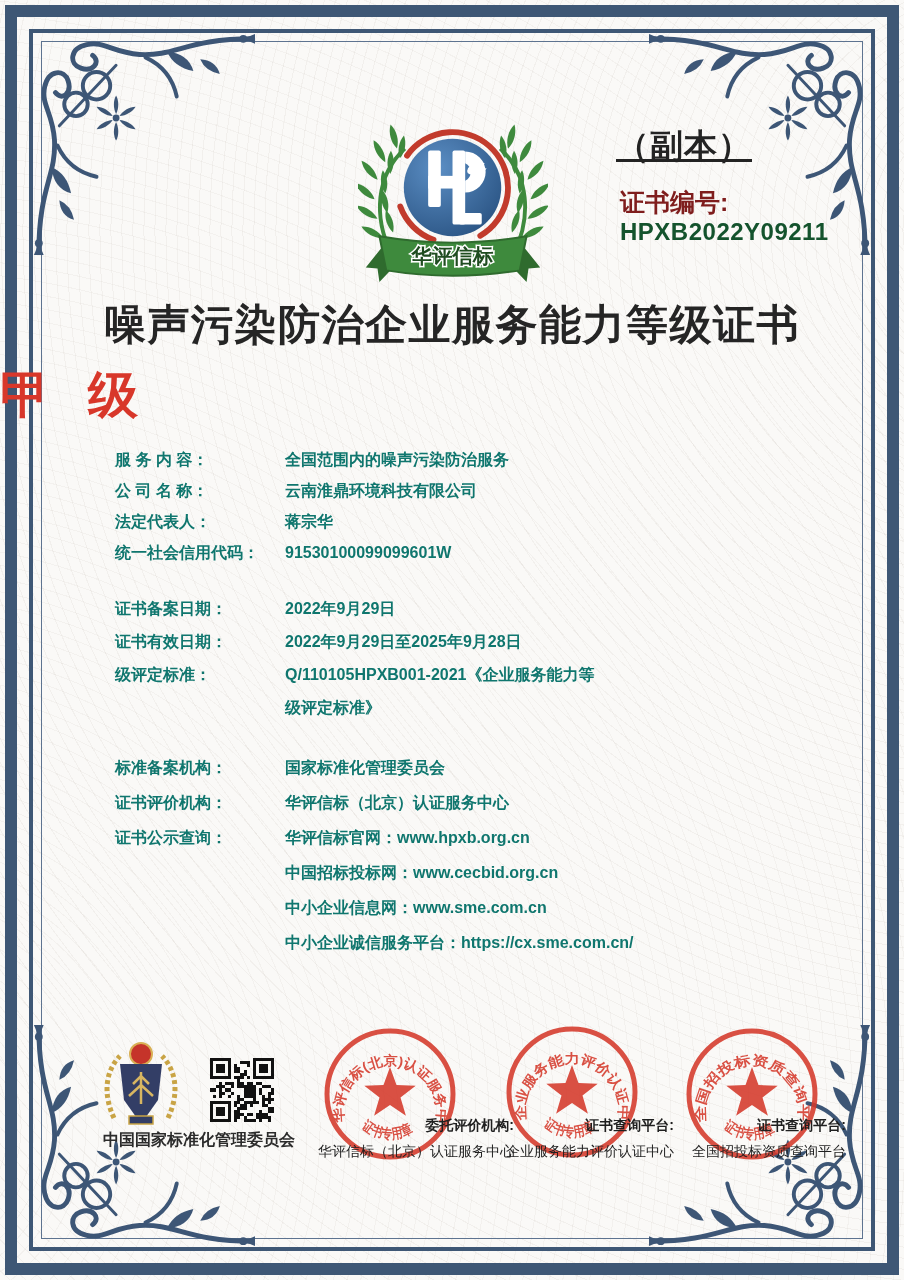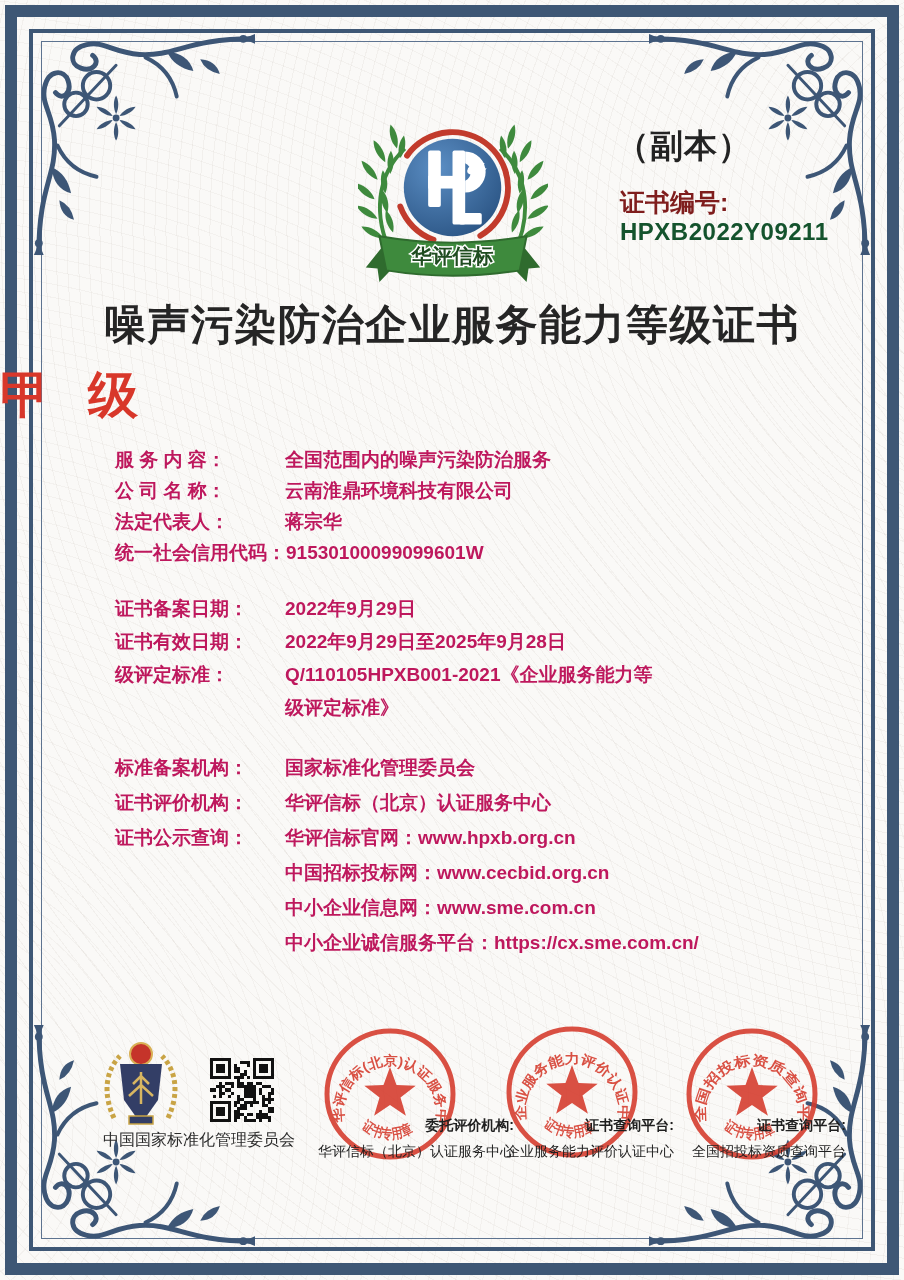--- a/index.html
+++ b/index.html
@@ -23,42 +23,42 @@
   .corner{position:absolute;width:225px;height:225px;z-index:2;pointer-events:none;}
   .corner.tl{top:30px;left:30px;}
   .corner.tr{top:30px;right:30px;transform:scaleX(-1);}
   .corner.bl{bottom:30px;left:30px;transform:scaleY(-1);}
   .corner.br{bottom:30px;right:30px;transform:scale(-1,-1);}
 
   .content{position:absolute;inset:0;z-index:3;}
 
   
   .logo{position:absolute;left:358px;top:90px;}
-  .copy-label{position:absolute;left:616px;top:124px;font-size:33px;font-weight:700;color:#232323;letter-spacing:1px;}
+  .copy-label{position:absolute;left:616px;top:124px;font-size:33px;font-weight:700;color:#232323;letter-spacing:1px;text-decoration:underline;}
   .certno-label{position:absolute;left:620px;top:186px;font-size:25px;font-weight:700;color:#7f1d1d;}
   .certno-value{position:absolute;left:620px;top:218px;font-size:24px;font-weight:700;color:#14532d;letter-spacing:.5px;}
 
   .title{position:absolute;left:0;top:297px;width:904px;text-align:center;
     font-size:42px;font-weight:900;color:#252525;letter-spacing:1.5px;}
   .grade{position:absolute;left:0;top:362px;width:904px;text-align:left;
     font-size:50px;font-weight:900;color:#d8372a;letter-spacing:12px;}
 
   
-  .block{position:absolute;left:115px;color:#be185d;font-weight:700;font-size:19px;}
+  .block{position:absolute;left:115px;color:#0f766e;font-weight:700;font-size:16px;}
   .block .row{display:flex;}
   .block .lbl{white-space:pre;min-width:170px;}
   .blk-company{top:444px;line-height:31px;}
   .blk-cert{top:592px;line-height:33px;}
   .blk-org{top:750px;line-height:35px;}
 
   
   .sac-emblem{position:absolute;left:100px;top:1038px;}
   .qr{position:absolute;left:198px;top:1046px;}
   .sac-caption{position:absolute;left:85px;top:1130px;width:228px;text-align:center;
-    font-size:16px;font-weight:400;color:#2b2b2b;}
+    font-size:16px;font-weight:700;color:#2b2b2b;}
   .seal{position:absolute;width:140px;height:140px;opacity:.88;z-index:4;}
   .seal.s0{left:320px;top:1024px;}
   .seal.s1{left:502px;top:1022px;}
   .seal.s2{left:682px;top:1024px;}
   .seal-caption{position:absolute;z-index:5;font-size:14px;color:#1f1f1f;line-height:26px;}
   .seal-caption .cap-lbl{font-weight:700;text-align:right;}
   .seal-caption.c0{left:318px;top:1112px;}
   .seal-caption.c1{left:506px;top:1112px;}
   .seal-caption.c2{left:692px;top:1112px;}
 

